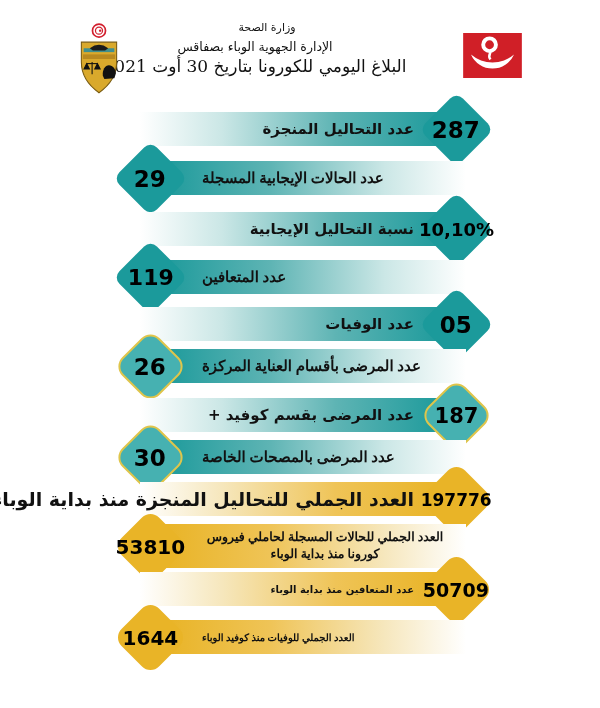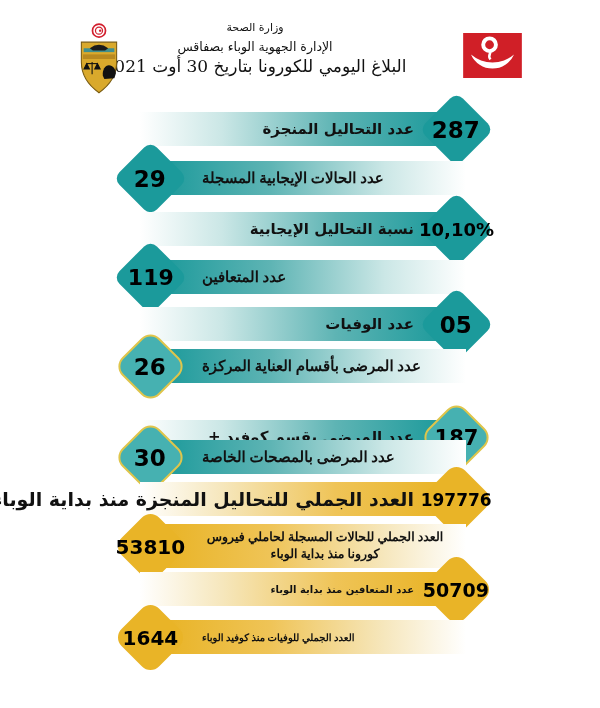--- a/index.html
+++ b/index.html
@@ -3,21 +3,21 @@
 <meta charset="utf-8">
 <style>
   html,body{margin:0;padding:0;}
   body{
     width:600px;height:708px;position:relative;background:#ffffff;
     font-family:"DejaVu Sans","Liberation Sans",sans-serif;
     overflow:hidden;
   }
   
   .hline{position:absolute;left:95px;width:320px;text-align:center;color:#111;direction:rtl;}
-  .h1{top:21px;font-size:11px;}
+  .h1{top:21px;font-size:11px;padding-left:12px;}
   .h2{top:39px;font-size:12.5px;}
   .h3{top:56px;font-size:17px;font-family:"DejaVu Serif","Liberation Serif",serif;}
   .coat{position:absolute;left:76px;top:22px;}
   .redlogo{position:absolute;left:463px;top:33px;}
   
   .row{position:absolute;left:140px;width:326px;height:34px;}
   .bar{position:absolute;left:0;top:0;right:0;bottom:0;display:flex;align-items:center;box-sizing:border-box;}
   .bar-tr{background:linear-gradient(90deg,#ffffff 0%,#cbe7e6 25%,#5eb4b4 60%,#1f9b9c 92%);}
   .bar-tl{background:linear-gradient(270deg,#ffffff 0%,#cbe7e6 25%,#5eb4b4 60%,#1f9b9c 92%);}
   .bar-gr{background:linear-gradient(90deg,#ffffff 0%,#f6e7bd 25%,#efc457 60%,#e9b427 92%);}
@@ -30,21 +30,21 @@
     transform:rotate(45deg);display:flex;align-items:center;justify-content:center;
   }
   .d-right{left:290px;}
   .d-left{left:-16px;}
   .d-solid{background:#1b9a9b;border-radius:9px;}
   .d-light{background:#46b1b1;border:2.5px solid #dfc54b;border-radius:13px;box-sizing:border-box;}
   .d-gold{background:#e9b427;border-radius:12px;}
   .num{transform:rotate(-45deg);font-weight:bold;color:#000;white-space:nowrap;}
   
   .r1{top:112px}.r2{top:161px}.r3{top:212px}.r4{top:260px}.r5{top:307px}.r6{top:349px}
-  .r7{top:420px}.r8{top:440px}.r9{top:482px}.r10{top:524px;height:44px}.r11{top:572px}.r12{top:620px}
+  .r7{top:398px}.r8{top:440px}.r9{top:482px}.r10{top:524px;height:44px}.r11{top:572px}.r12{top:620px}
   .r1 .num,.r2 .num,.r5 .num,.r6 .num,.r8 .num{font-size:23px}
   .r3 .num{font-size:18px}.r4 .num{font-size:22px}.r7 .num{font-size:21px}
   .r9 .num{font-size:17px}.r10 .num{font-size:20px}.r11 .num{font-size:19px}.r12 .num{font-size:20px}
   .r9 .lab{font-size:19px}
   .r10 .bar{justify-content:flex-end;padding-left:58px;padding-right:14px;}
   .r10 .lab{font-size:12.5px;line-height:1.35;white-space:normal;text-align:center;}
   .r10 .diamond{top:-4px;}
   .r11 .lab,.r12 .lab{font-size:10px}
 </style>
 </head>

